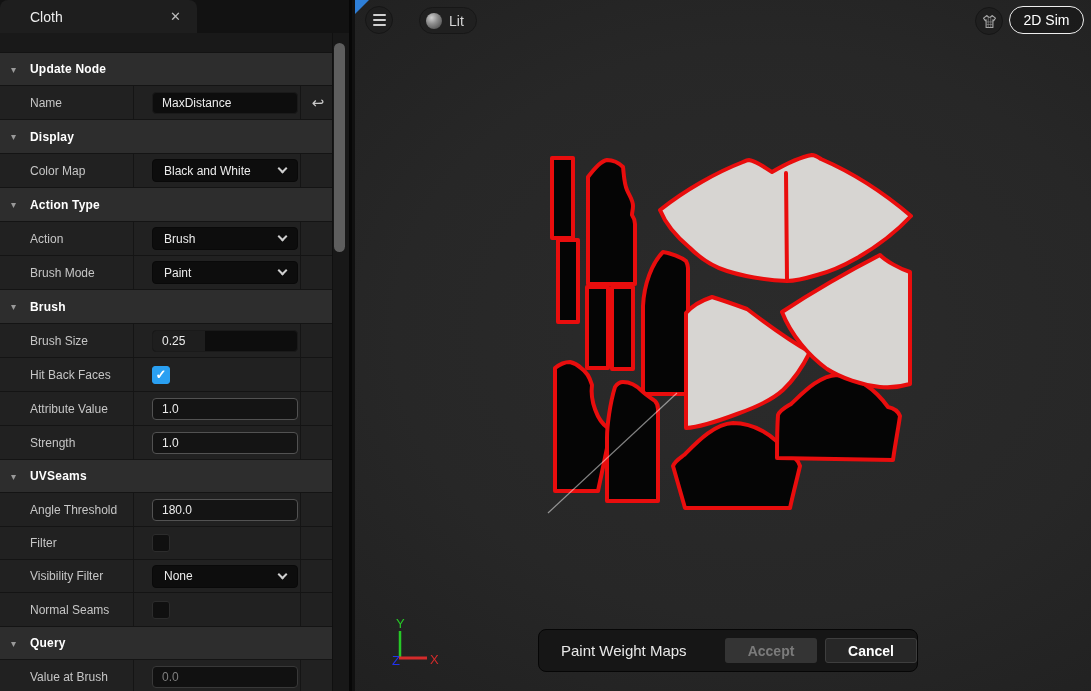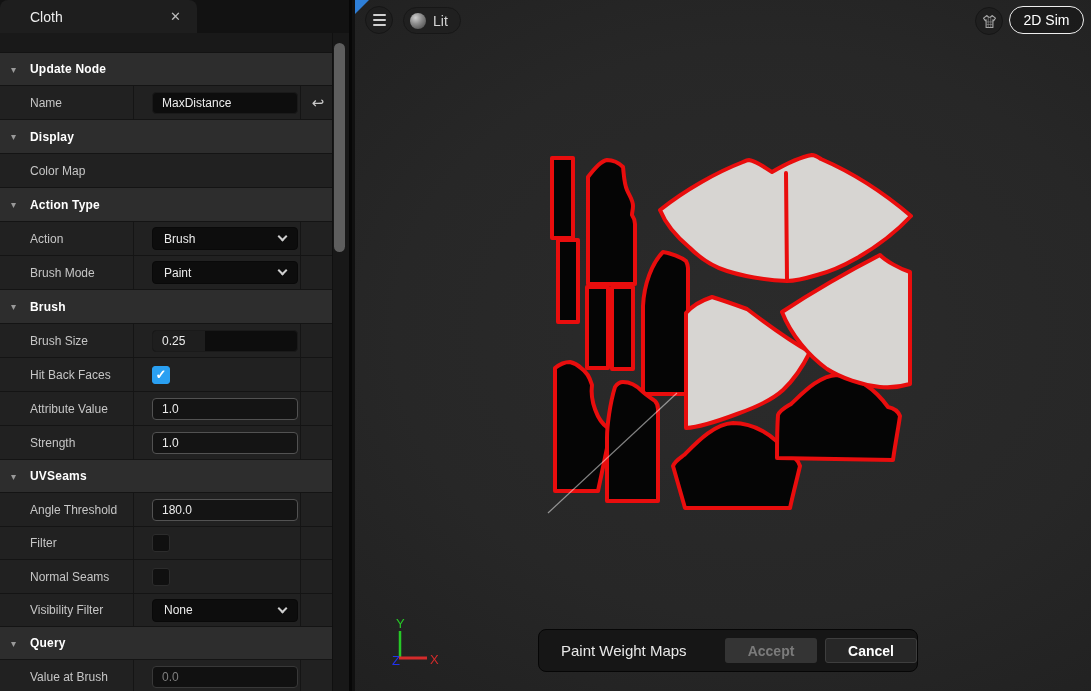--- a/index.html
+++ b/index.html
@@ -124,20 +124,26 @@
       </div>
 
       <div class="band header h34">
         <span class="tri">▾</span>
         <span class="htext">Display</span>
       </div>
       <div class="band row h34">
         <div class="c-label">
             <span>Color Map</span>
           </div>
+        <div class="c-value">
+          <div class="dd">
+            <span>Black and White</span>
+              <i class="chev"></i>
+          </div>
+        </div>
         <div class="c-extra"></div>
       </div>
 
       <div class="band header h34">
         <span class="tri">▾</span>
         <span class="htext">Action Type</span>
       </div>
       <div class="band row h34">
         <div class="c-label">
             <span>Action</span>
@@ -230,38 +236,38 @@
       </div>
       <div class="band row h33">
         <div class="c-label">
             <span>Filter</span>
           </div>
         <div class="c-value">
           <div class="cb"></div>
         </div>
         <div class="c-extra"></div>
       </div>
-      <div class="band row h34">
-        <div class="c-label">
-            <span>Normal Seams</span>
-          </div>
-        <div class="c-value">
-          <div class="cb"></div>
-        </div>
-        <div class="c-extra"></div>
-      </div>
       <div class="band row h33">
         <div class="c-label">
             <span>Visibility Filter</span>
           </div>
         <div class="c-value">
           <div class="dd">
             <span>None</span>
               <i class="chev"></i>
           </div>
+        </div>
+        <div class="c-extra"></div>
+      </div>
+      <div class="band row h34">
+        <div class="c-label">
+            <span>Normal Seams</span>
+          </div>
+        <div class="c-value">
+          <div class="cb"></div>
         </div>
         <div class="c-extra"></div>
       </div>
 
       <div class="band header h33">
         <span class="tri">▾</span>
         <span class="htext">Query</span>
       </div>
       <div class="band row h34">
         <div class="c-label">
@@ -317,21 +323,21 @@
       </g>
     </svg>
 
     <div class="vbtn circle" style="left:10px;top:6px;">
       <div class="burger">
           <i></i>
           <i></i>
           <i></i>
         </div>
     </div>
-    <div class="vbtn pill" style="left:48px;top:7px;">
+    <div class="vbtn pill" style="left:64px;top:7px;">
       <div class="sphere"></div>
       <span>Lit</span>
     </div>
     <div class="vbtn circle" style="left:620px;top:7px;">
       <svg width="17" height="17" viewBox="0 0 20 20">
         <path d="M3,6 L7,3 L9,5 L11,5 L13,3 L17,6 L15,9 L14,8 L14,17 L6,17 L6,8 L5,9 Z" fill="none" stroke="#a9a9a9" stroke-width="1.3" stroke-linejoin="round"></path>
         <path d="M8.5,5 L8.5,17 M11.5,5 L11.5,17 M6,10.5 L14,10.5 M6,13.5 L14,13.5" stroke="#8a8a8a" stroke-width="0.8" fill="none"></path>
       </svg>
     </div>
     <div class="vbtn simpill" style="left:654px;top:6px;width:75px;">

